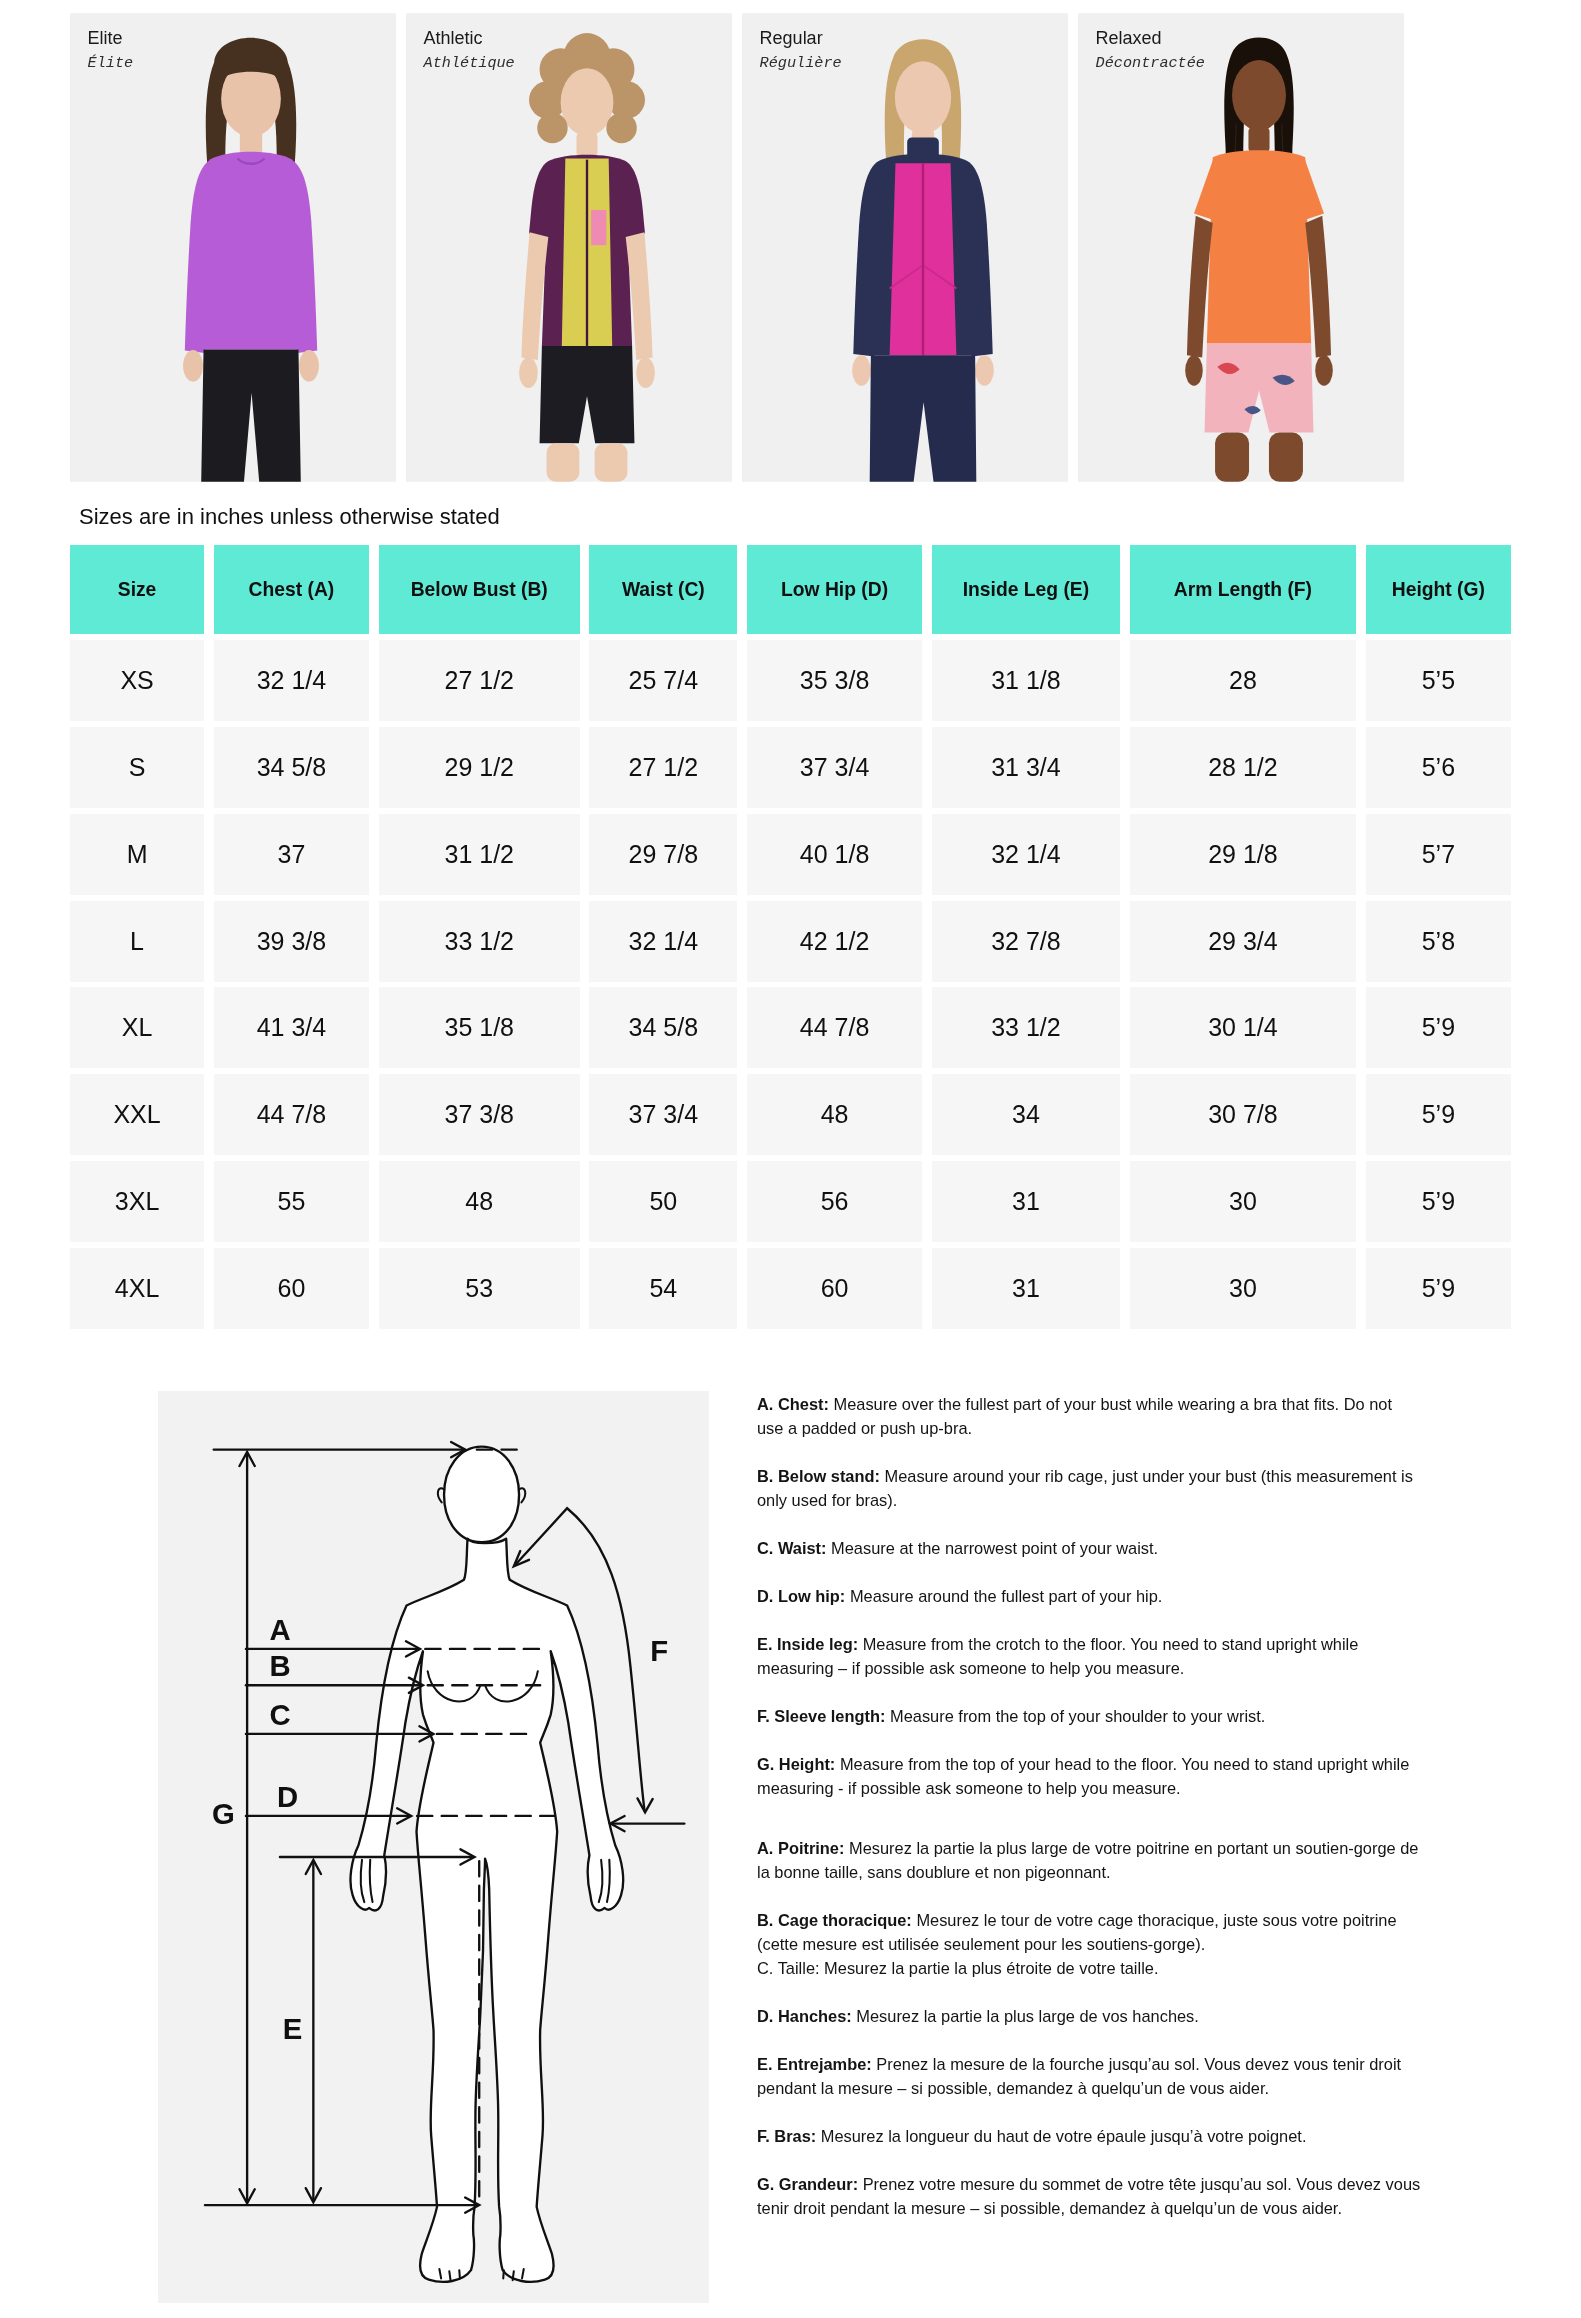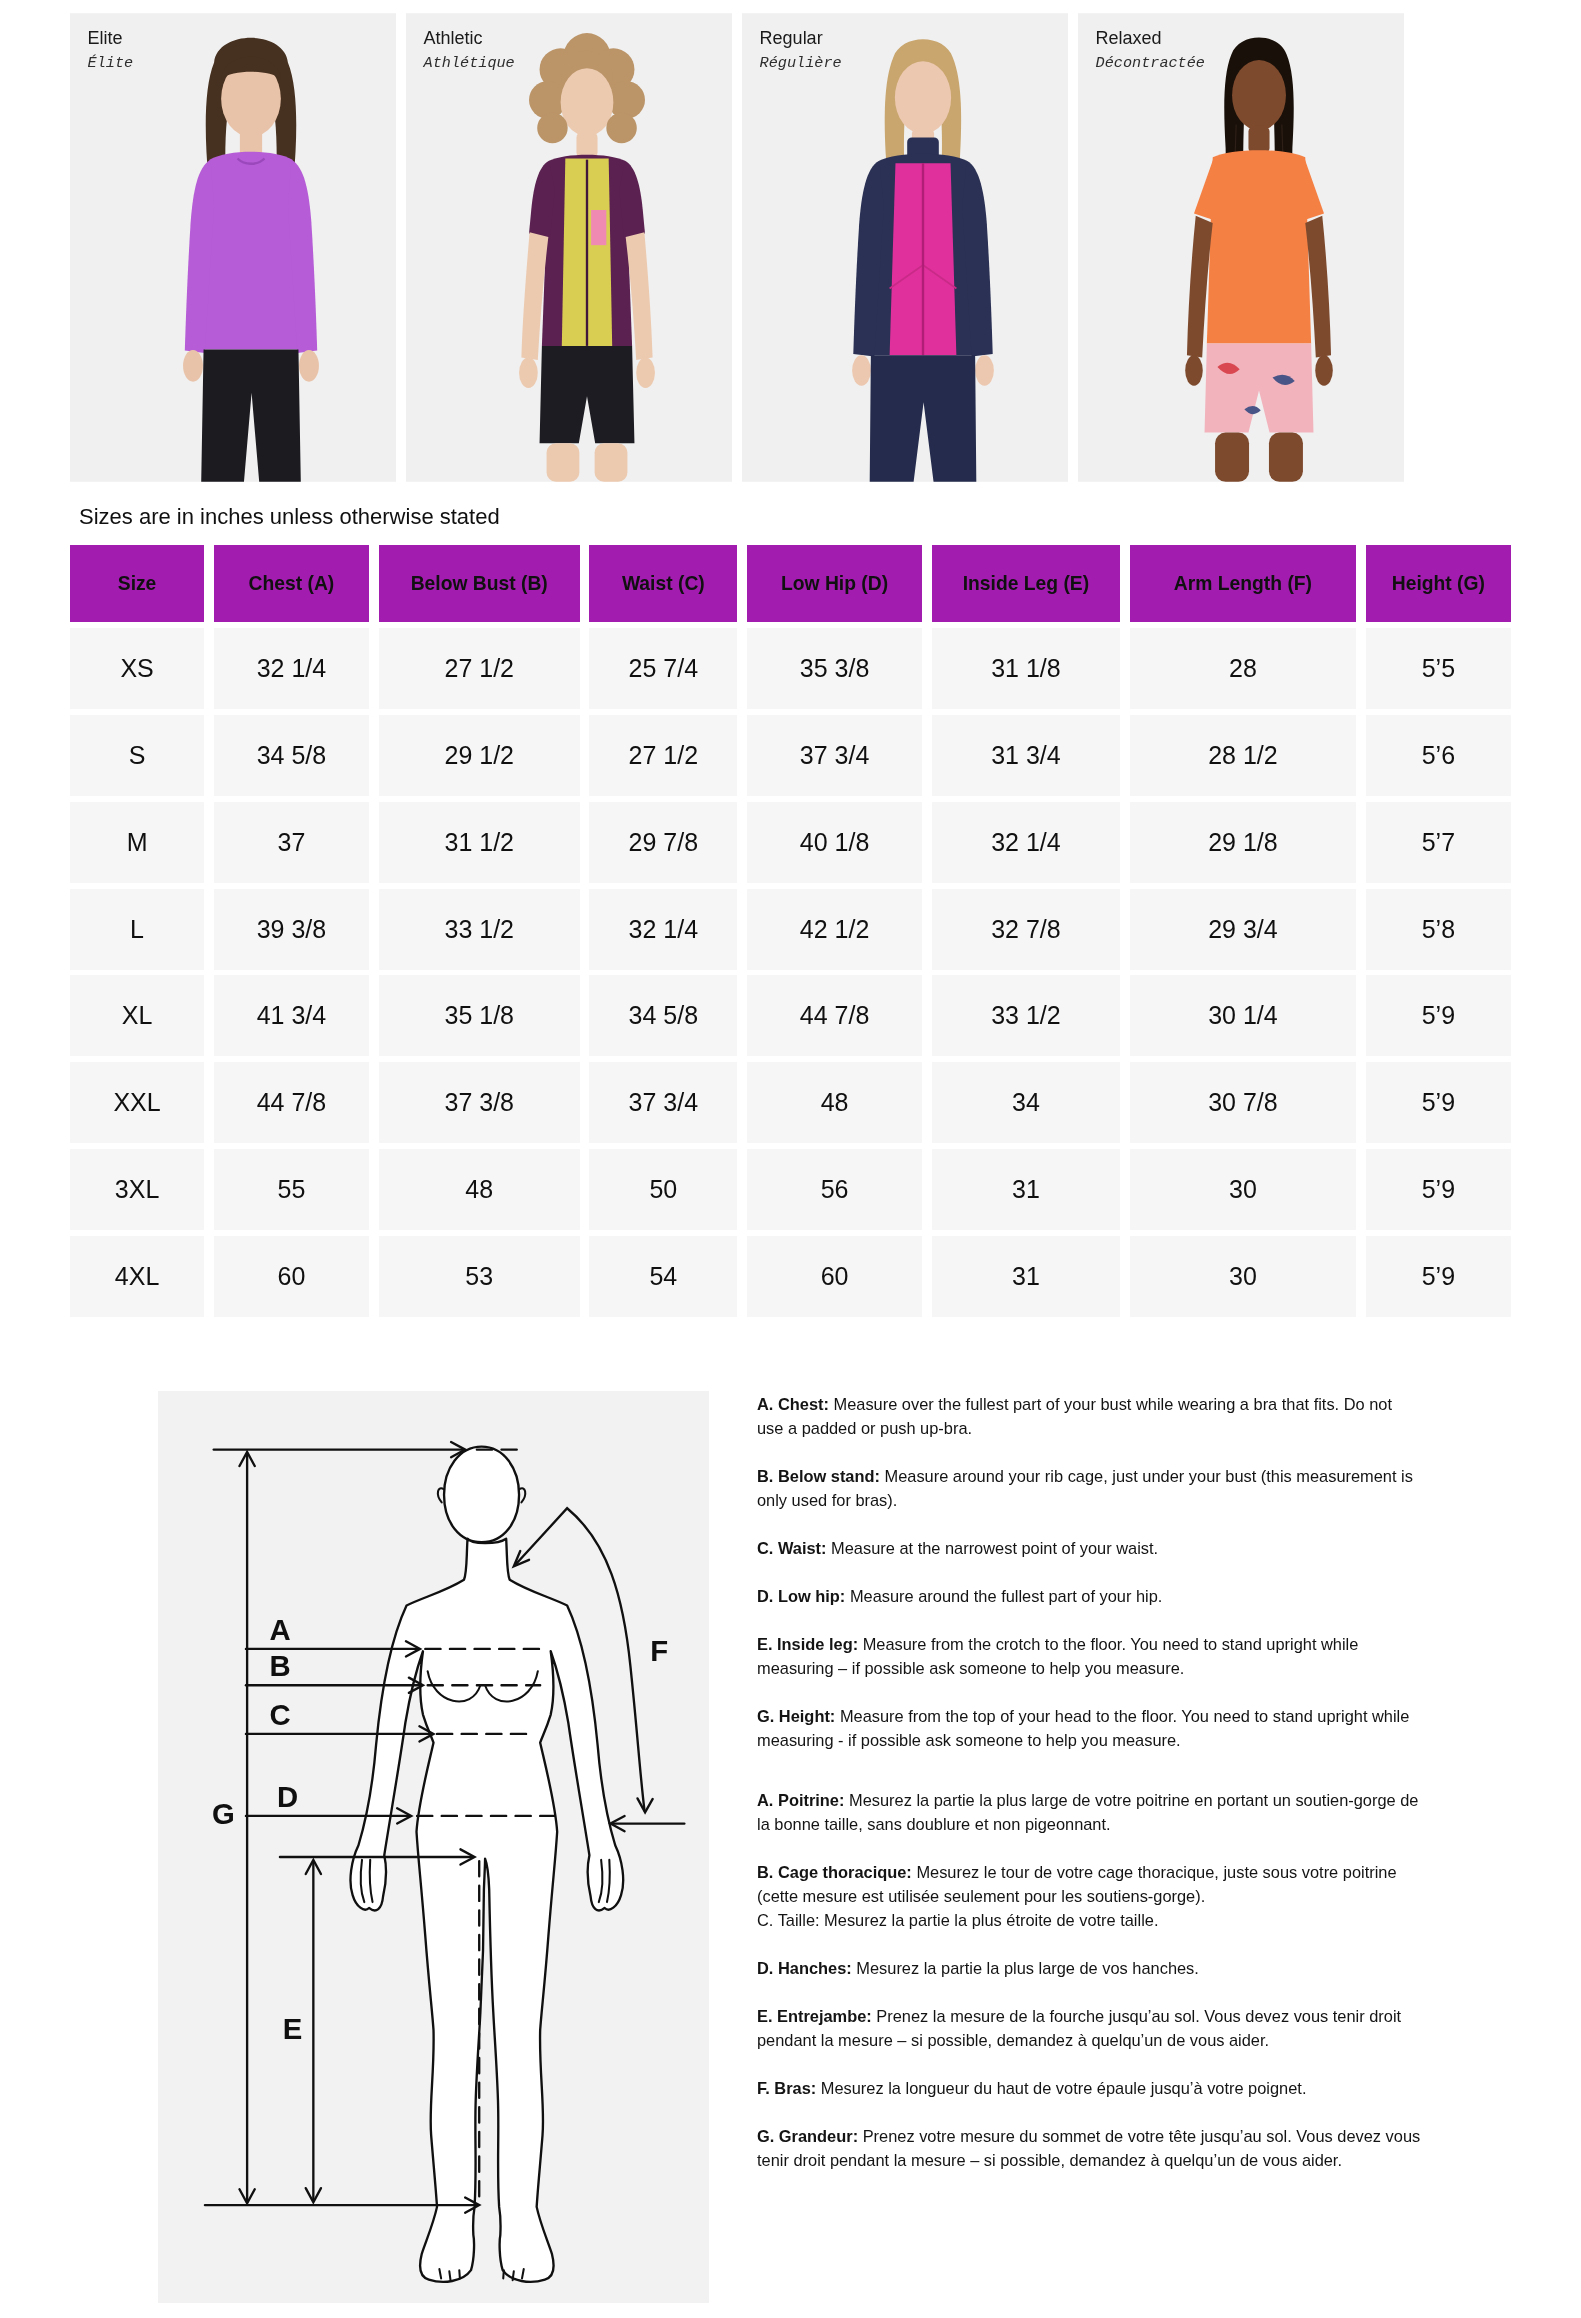--- a/index.html
+++ b/index.html
@@ -15,21 +15,21 @@
   .fit-sub{font-size:15.2px;font-style:italic;color:#2e2e2e;margin-top:5.3px;font-family:Liberation Mono, monospace;}
 
   
   .units-note{position:absolute;left:71px;top:496px;font-size:22px;color:#101010;margin:8px;}
 
   
   .size-table{position:absolute;left:70px;top:545px;width:1441px;display:grid;
       grid-template-columns:230fr 267fr 345fr 254fr 301fr 323fr 389fr 249fr;
       column-gap:9.4px;row-gap:5.9px;}
   .cell{display:flex;align-items:center;justify-content:center;text-align:center;}
-  .cell.h{height:77px;background:#a21caf;font-weight:700;font-size:19.3px;color:#101010;}
+  .cell.h{height:89px;background:#5eead4;font-weight:700;font-size:19.3px;color:#101010;}
   .cell.d{height:81px;background:#f6f6f6;font-size:25px;color:#101010;}
 
   
   .diagram-card{position:absolute;left:158px;top:1391px;width:551px;height:912px;}
   .diagram-card svg{display:block;}
   .instructions{position:absolute;left:757px;top:1392px;width:665px;
       font-size:16.4px;line-height:24px;color:#141414;}
   .instructions p{margin:0 0 24px 0;}
   .instructions p.fr-gap{margin-top:36px;}
   .instructions b{font-weight:700;}
@@ -358,20 +358,21 @@
       </g>
     </svg>
   </div>
 
   <div class="instructions">
     <p><b>A. Chest:</b> <span>Measure over the fullest part of your bust while wearing a bra that fits. Do not use a padded or push up-bra.</span></p>
     <p><b>B. Below stand:</b> <span>Measure around your rib cage, just under your bust (this measurement is only used for bras).</span></p>
     <p><b>C. Waist:</b> <span>Measure at the narrowest point of your waist.</span></p>
     <p><b>D. Low hip:</b> <span>Measure around the fullest part of your hip.</span></p>
     <p><b>E. Inside leg:</b> <span>Measure from the crotch to the floor. You need to stand upright while measuring – if possible ask someone to help you measure.</span></p>
+    <p><b>F. Sleeve length:</b> <span>Measure from the top of your shoulder to your wrist.</span></p>
     <p><b>G. Height:</b> <span>Measure from the top of your head to the floor. You need to stand upright while measuring - if possible ask someone to help you measure.</span></p>
 
     <p class="fr-gap"><b>A. Poitrine:</b> <span>Mesurez la partie la plus large de votre poitrine en portant un soutien-gorge de la bonne taille, sans doublure et non pigeonnant.</span></p>
     <p><b>B. Cage thoracique:</b> <span>Mesurez le tour de votre cage thoracique, juste sous votre poitrine (cette mesure est utilisée seulement pour les soutiens-gorge).</span><span class="line2">C. Taille: Mesurez la partie la plus étroite de votre taille.</span></p>
     <p><b>D. Hanches:</b> <span>Mesurez la partie la plus large de vos hanches.</span></p>
     <p><b>E. Entrejambe:</b> <span>Prenez la mesure de la fourche jusqu’au sol. Vous devez vous tenir droit pendant la mesure – si possible, demandez à quelqu’un de vous aider.</span></p>
     <p><b>F. Bras:</b> <span>Mesurez la longueur du haut de votre épaule jusqu’à votre poignet.</span></p>
     <p><b>G. Grandeur:</b> <span>Prenez votre mesure du sommet de votre tête jusqu’au sol. Vous devez vous tenir droit pendant la mesure – si possible, demandez à quelqu’un de vous aider.</span></p>
   </div>
 

